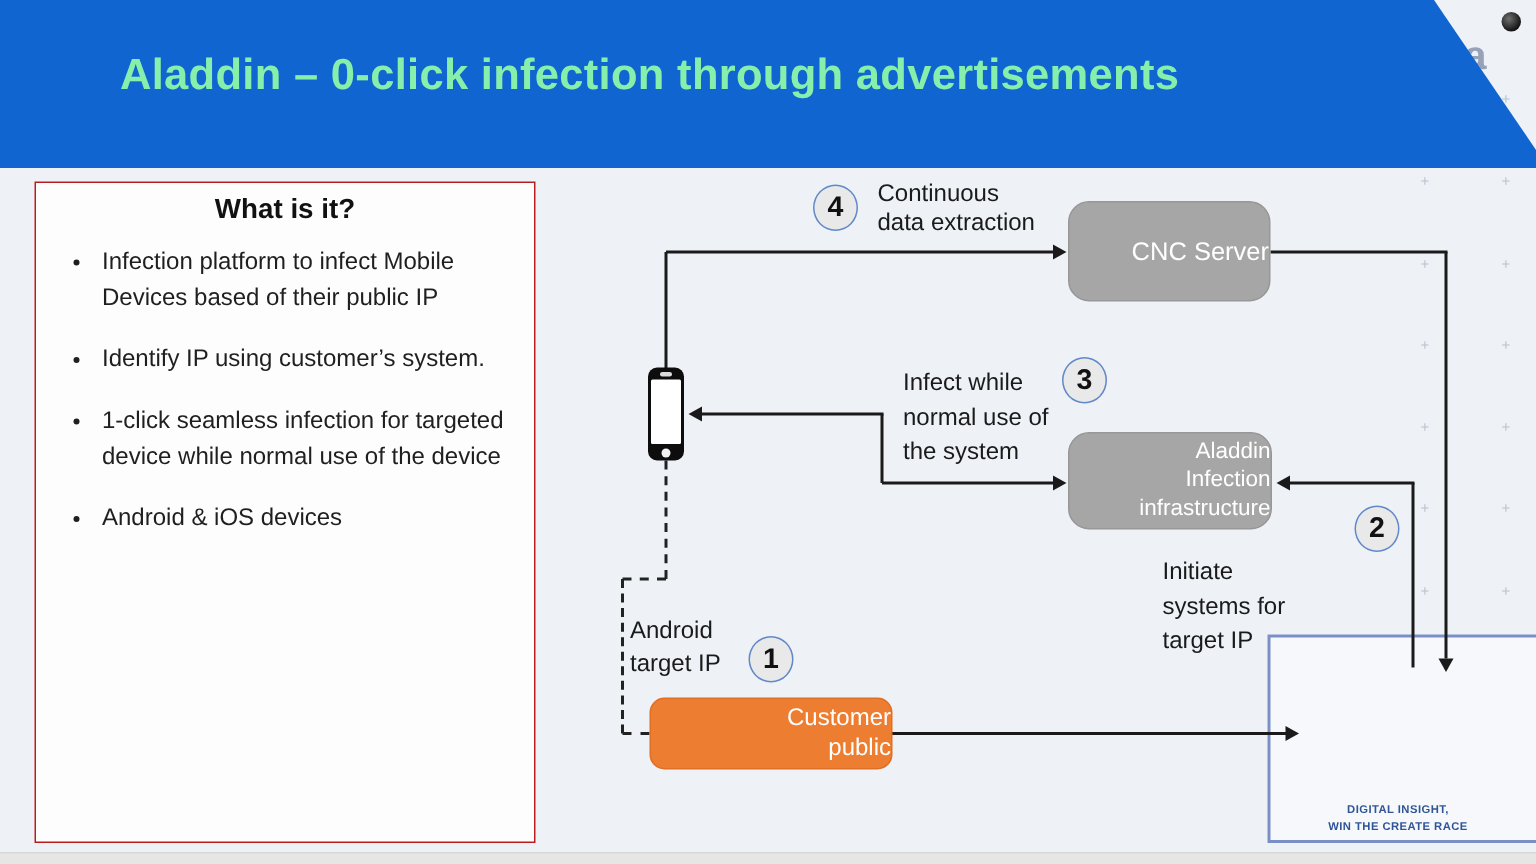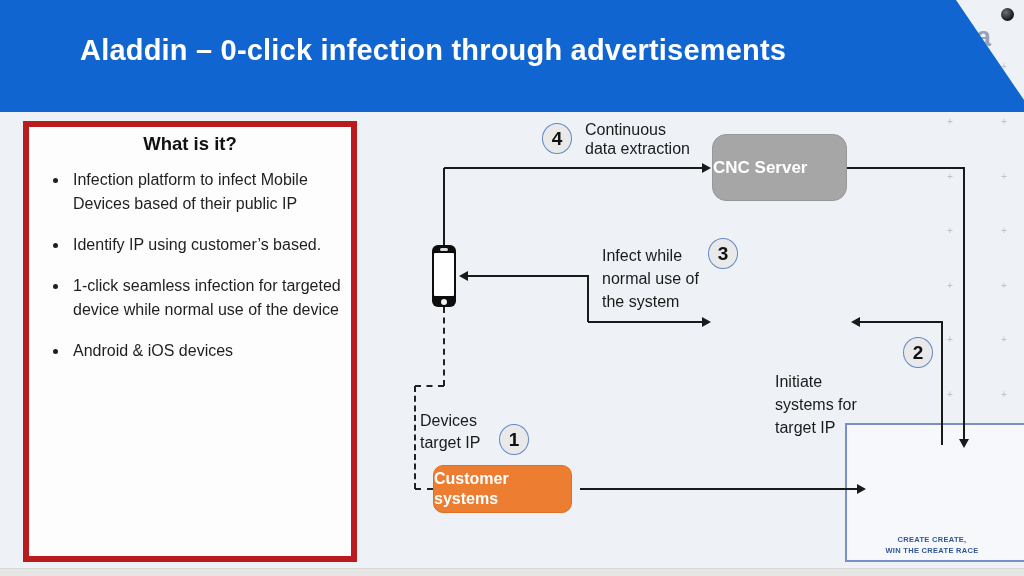--- a/index.html
+++ b/index.html
@@ -2,35 +2,35 @@
 <html><head>
 <meta charset="utf-8">
 <style>
   html,body{margin:0;padding:0;background:#dfe3e8;}
   #slide{position:relative;width:1024px;height:576px;background:#eef2f7;overflow:hidden;
          font-family:"Liberation Sans",sans-serif;color:#1a1a1a;}
   
   .banner{position:absolute;left:0;top:0;width:1024px;height:112px;background:#1065d0;z-index:2;
           -webkit-clip-path:polygon(0 0,956px 0,1024px 100px,1024px 112px,0 112px);
           clip-path:polygon(0 0,956px 0,1024px 100px,1024px 112px,0 112px);}
-  .banner h1{position:absolute;left:80px;top:34px;margin:0;font-size:29px;font-weight:bold;color:#ffffff;letter-spacing:.2px;}
+  .banner h1{position:absolute;left:80px;top:34px;margin:0;font-size:29px;font-weight:bold;color:#86efac;letter-spacing:.2px;}
   .corner-dot{position:absolute;left:1001px;top:8px;width:13px;height:13px;border-radius:50%;z-index:3;
           background:radial-gradient(circle at 38% 35%,#707070,#141414 70%);}
   .corner-glyph{position:absolute;left:976px;top:22px;z-index:1;font-size:27px;color:#97a2b8;font-weight:bold;}
   .gridplus{position:absolute;z-index:1;font-size:10px;color:#b9c3cf;line-height:8px;}
   .bottom-strip{position:absolute;left:0;top:568px;width:1024px;height:8px;background:#e6e7e4;border-top:1px solid #d7d8d5;z-index:2;}
   
   .panel{position:absolute;left:23px;top:121px;width:334px;height:441px;background:#fdfdfd;
-         border:6px solid #b91c1c;box-sizing:border-box;z-index:5;}
+         border:1px solid #b91c1c;box-sizing:border-box;z-index:5;}
   .panel h2{margin:6px 0 0 0;text-align:center;font-size:18.5px;font-weight:bold;color:#111;}
   .panel ul{margin:13px 0 0 0;padding:0 10px 0 40px;list-style:disc;}
   .panel li{font-size:16px;line-height:24px;margin-bottom:17px;padding-left:4px;color:#1f1f1f;}
   
-  .node{position:absolute;display:flex;flex-direction:column;align-items:flex-start;justify-content:center;
-        box-sizing:border-box;text-align:center;color:#fff;font-weight:bold;z-index:6;}
+  .node{position:absolute;display:flex;flex-direction:column;align-items:flex-end;justify-content:center;
+        box-sizing:border-box;text-align:center;color:#fff;font-weight:normal;z-index:6;}
   .gray{background:#a6a6a6;border:1px solid #979797;border-radius:14px;}
   .orange{background:#ed7d31;border:1px solid #de6f24;border-radius:10px;}
   .green{background:#548235;border:1px solid #46692c;border-radius:16px;}
   .bluerect{position:absolute;left:845px;top:423px;width:195px;height:139px;border:2px solid #7a8fc5;
             background:rgba(255,255,255,.45);box-sizing:border-box;z-index:4;}
   .ln{position:absolute;background:#1a1a1a;z-index:5;}
   .dash-v{position:absolute;width:0;border-left:2px dashed #222;z-index:5;}
   .dash-h{position:absolute;height:0;border-top:2px dashed #222;z-index:5;}
   .ah{position:absolute;width:0;height:0;z-index:5;}
   .ah.right{border-top:5px solid transparent;border-bottom:5px solid transparent;border-left:9px solid #1a1a1a;}
@@ -75,21 +75,21 @@
   <div class="banner">
     <h1>Aladdin – 0-click infection through advertisements</h1>
   </div>
 
   <div class="bottom-strip"></div>
 
   <div class="panel">
     <h2>What is it?</h2>
     <ul>
       <li>Infection platform to infect Mobile Devices based of their public IP</li>
-      <li>Identify IP using customer’s based.</li>
+      <li>Identify IP using customer’s system.</li>
       <li>1-click seamless infection for targeted device while normal use of the device</li>
       <li>Android &amp; iOS devices</li>
     </ul>
   </div>
 
   <div class="bluerect"></div>
 
   <div class="ln" style="left:443px;top:168px;width:2px;height:78px"></div>
   <div class="ln" style="left:444px;top:167px;width:259px;height:2px"></div>
   <div class="ah right" style="left:702px;top:163px"></div>
@@ -119,47 +119,52 @@
   <div class="phone">
     <div class="speaker"></div>
     <div class="screen"></div>
     <div class="home"></div>
   </div>
 
   <div class="node gray" style="left:712px;top:134px;width:135px;height:67px;font-size:17px">
     <span>CNC Server</span>
   </div>
 
+  <div class="node gray" style="left:712px;top:288px;width:136px;height:65px;font-size:15px;line-height:1.25">
+    <span>Aladdin</span>
+    <span>Infection</span>
+    <span>infrastructure</span>
+  </div>
 
-  <div class="node orange" style="left:433px;top:465px;width:139px;height:48px;font-size:16px;line-height:1.25">
+  <div class="node orange" style="left:433px;top:465px;width:162px;height:48px;font-size:16px;line-height:1.25">
     <span>Customer</span>
-    <span>systems</span>
+    <span>public</span>
   </div>
 
 
   <div class="tagline">
-    <span>CREATE CREATE,</span>
+    <span>DIGITAL INSIGHT,</span>
     <span>WIN THE CREATE RACE</span>
   </div>
 
   <div class="stepcircle" style="left:499px;top:424px">
     <span>1</span>
   </div>
   <div class="stepcircle" style="left:903px;top:337px">
     <span>2</span>
   </div>
   <div class="stepcircle" style="left:708px;top:238px">
     <span>3</span>
   </div>
   <div class="stepcircle" style="left:542px;top:123px">
     <span>4</span>
   </div>
 
   <div class="lbl" style="left:420px;top:410px;line-height:22px">
-    <span>Devices</span>
+    <span>Android</span>
     <span>target IP</span>
   </div>
   <div class="lbl" style="left:775px;top:370px;line-height:23px">
     <span>Initiate</span>
     <span>systems for</span>
     <span>target IP</span>
   </div>
   <div class="lbl" style="left:585px;top:120px;line-height:19px">
     <span>Continuous</span>
     <span>data extraction</span>

